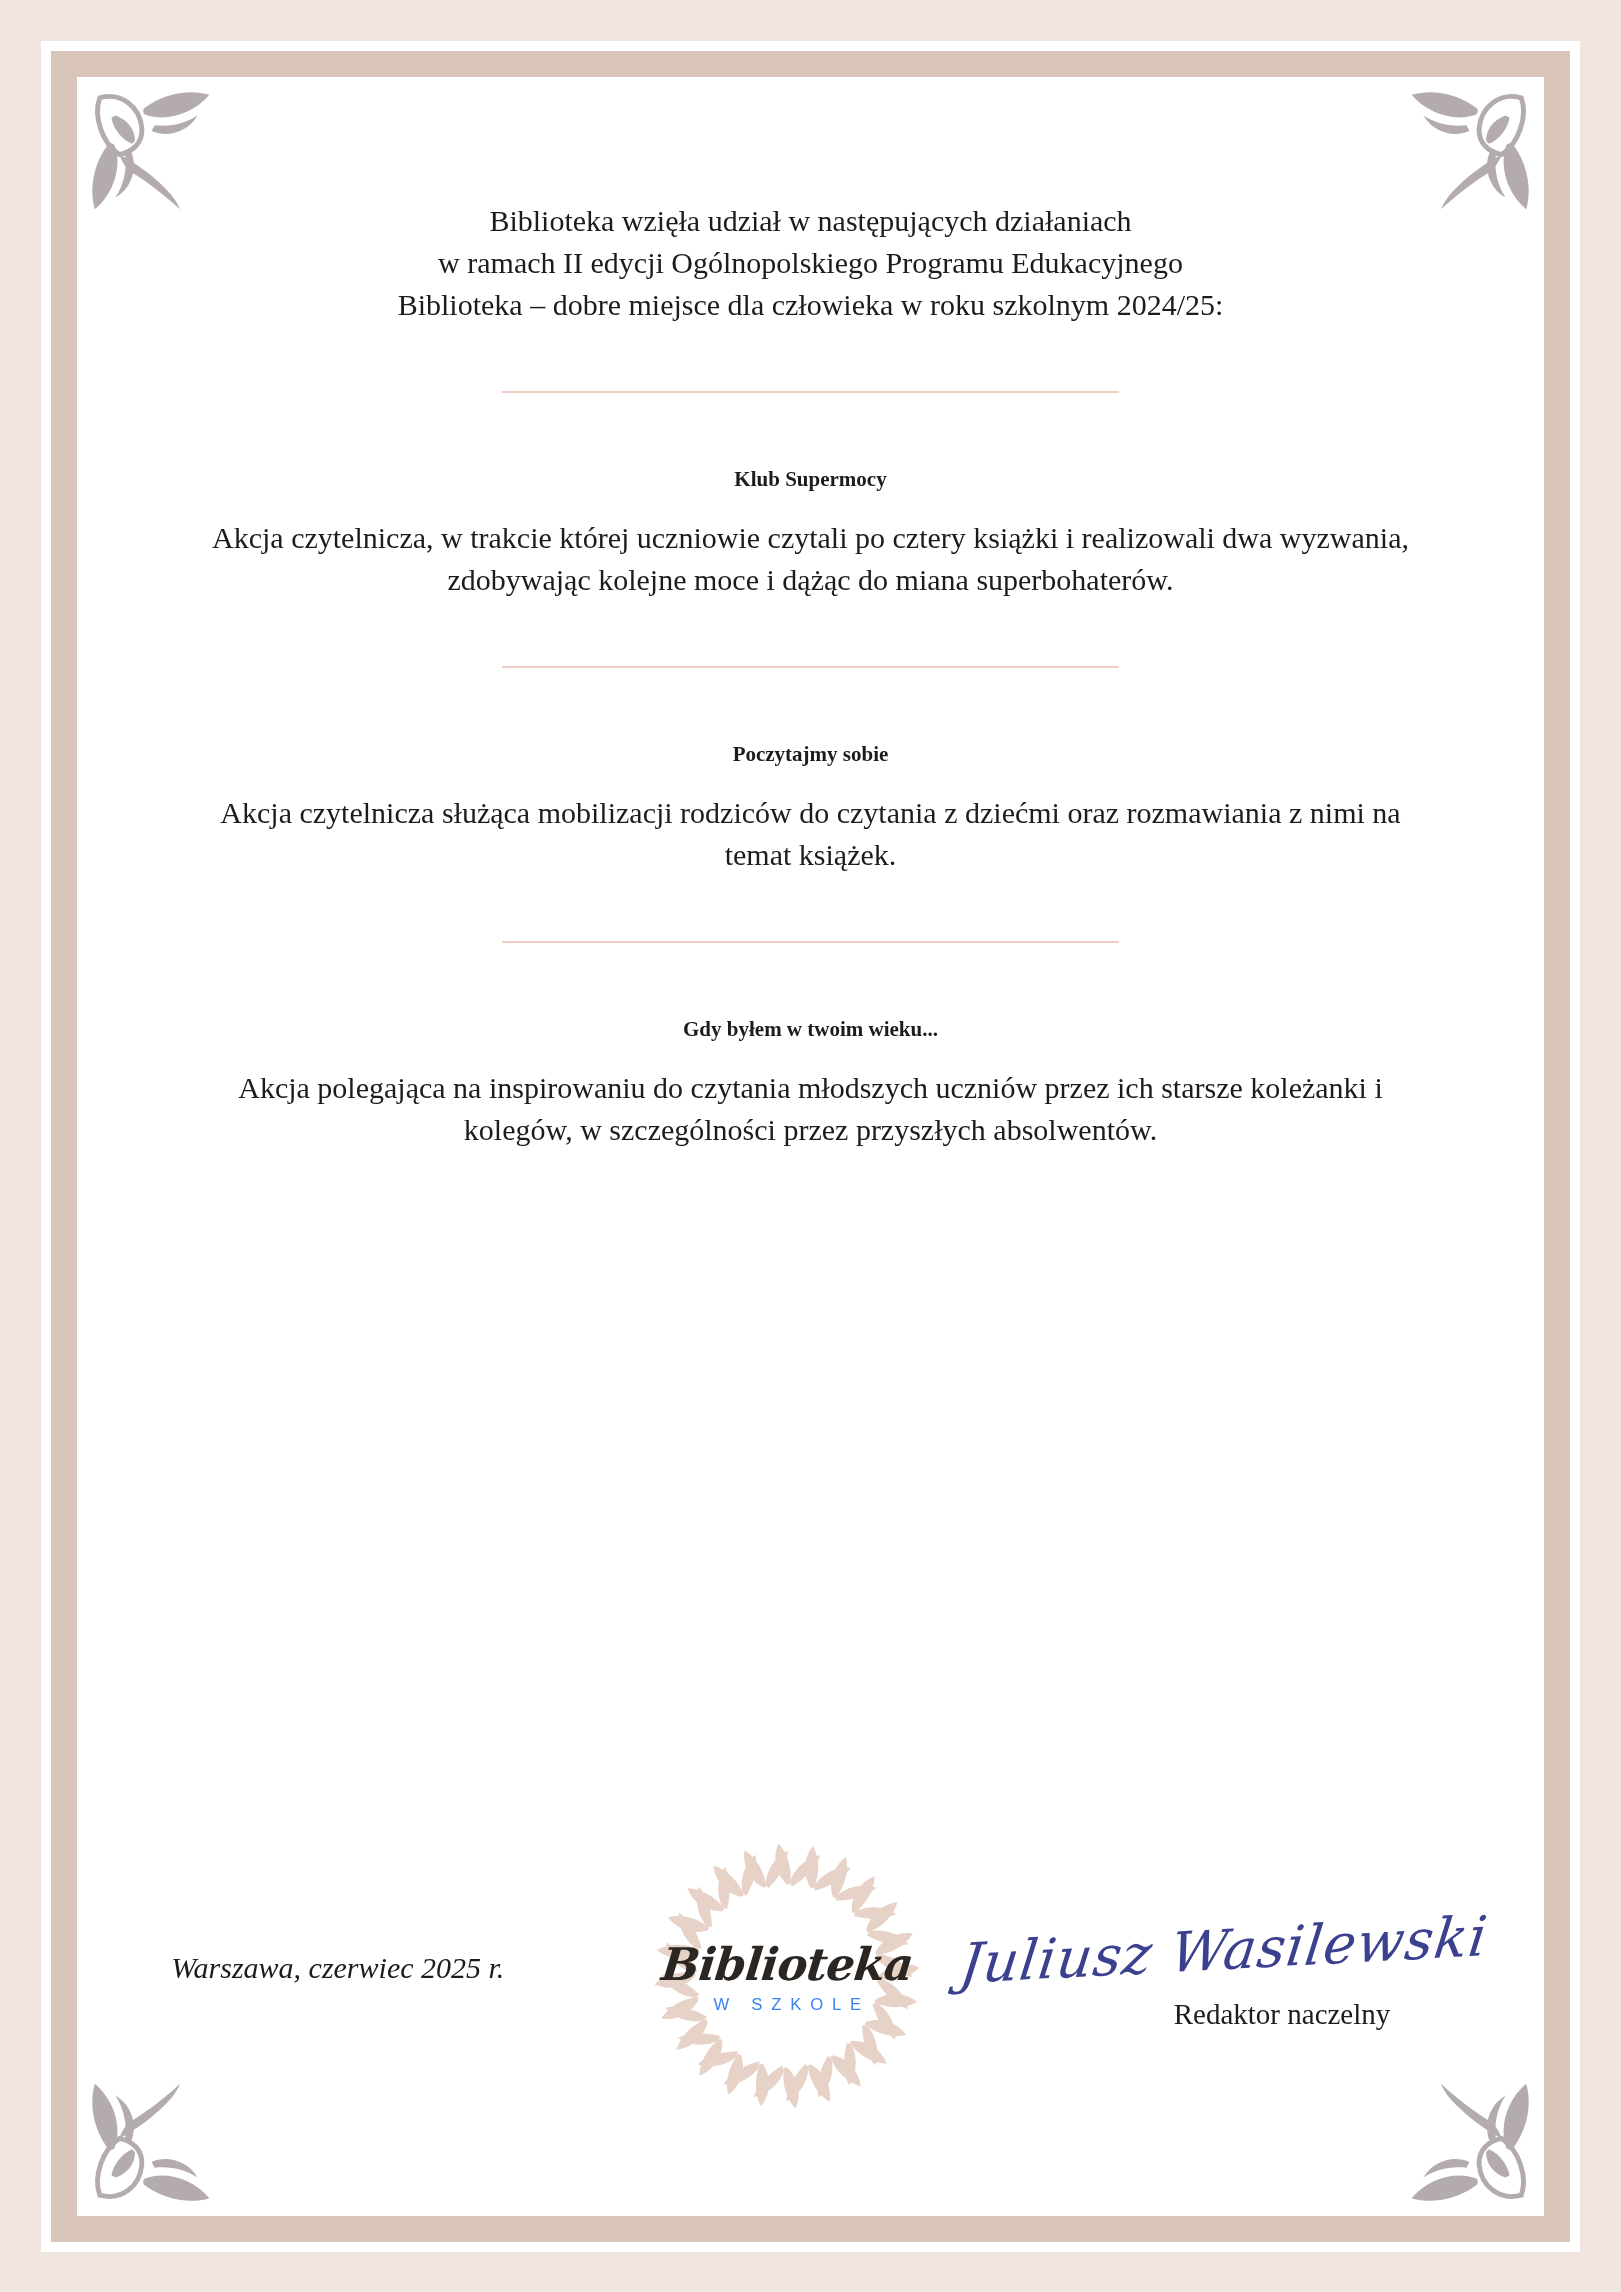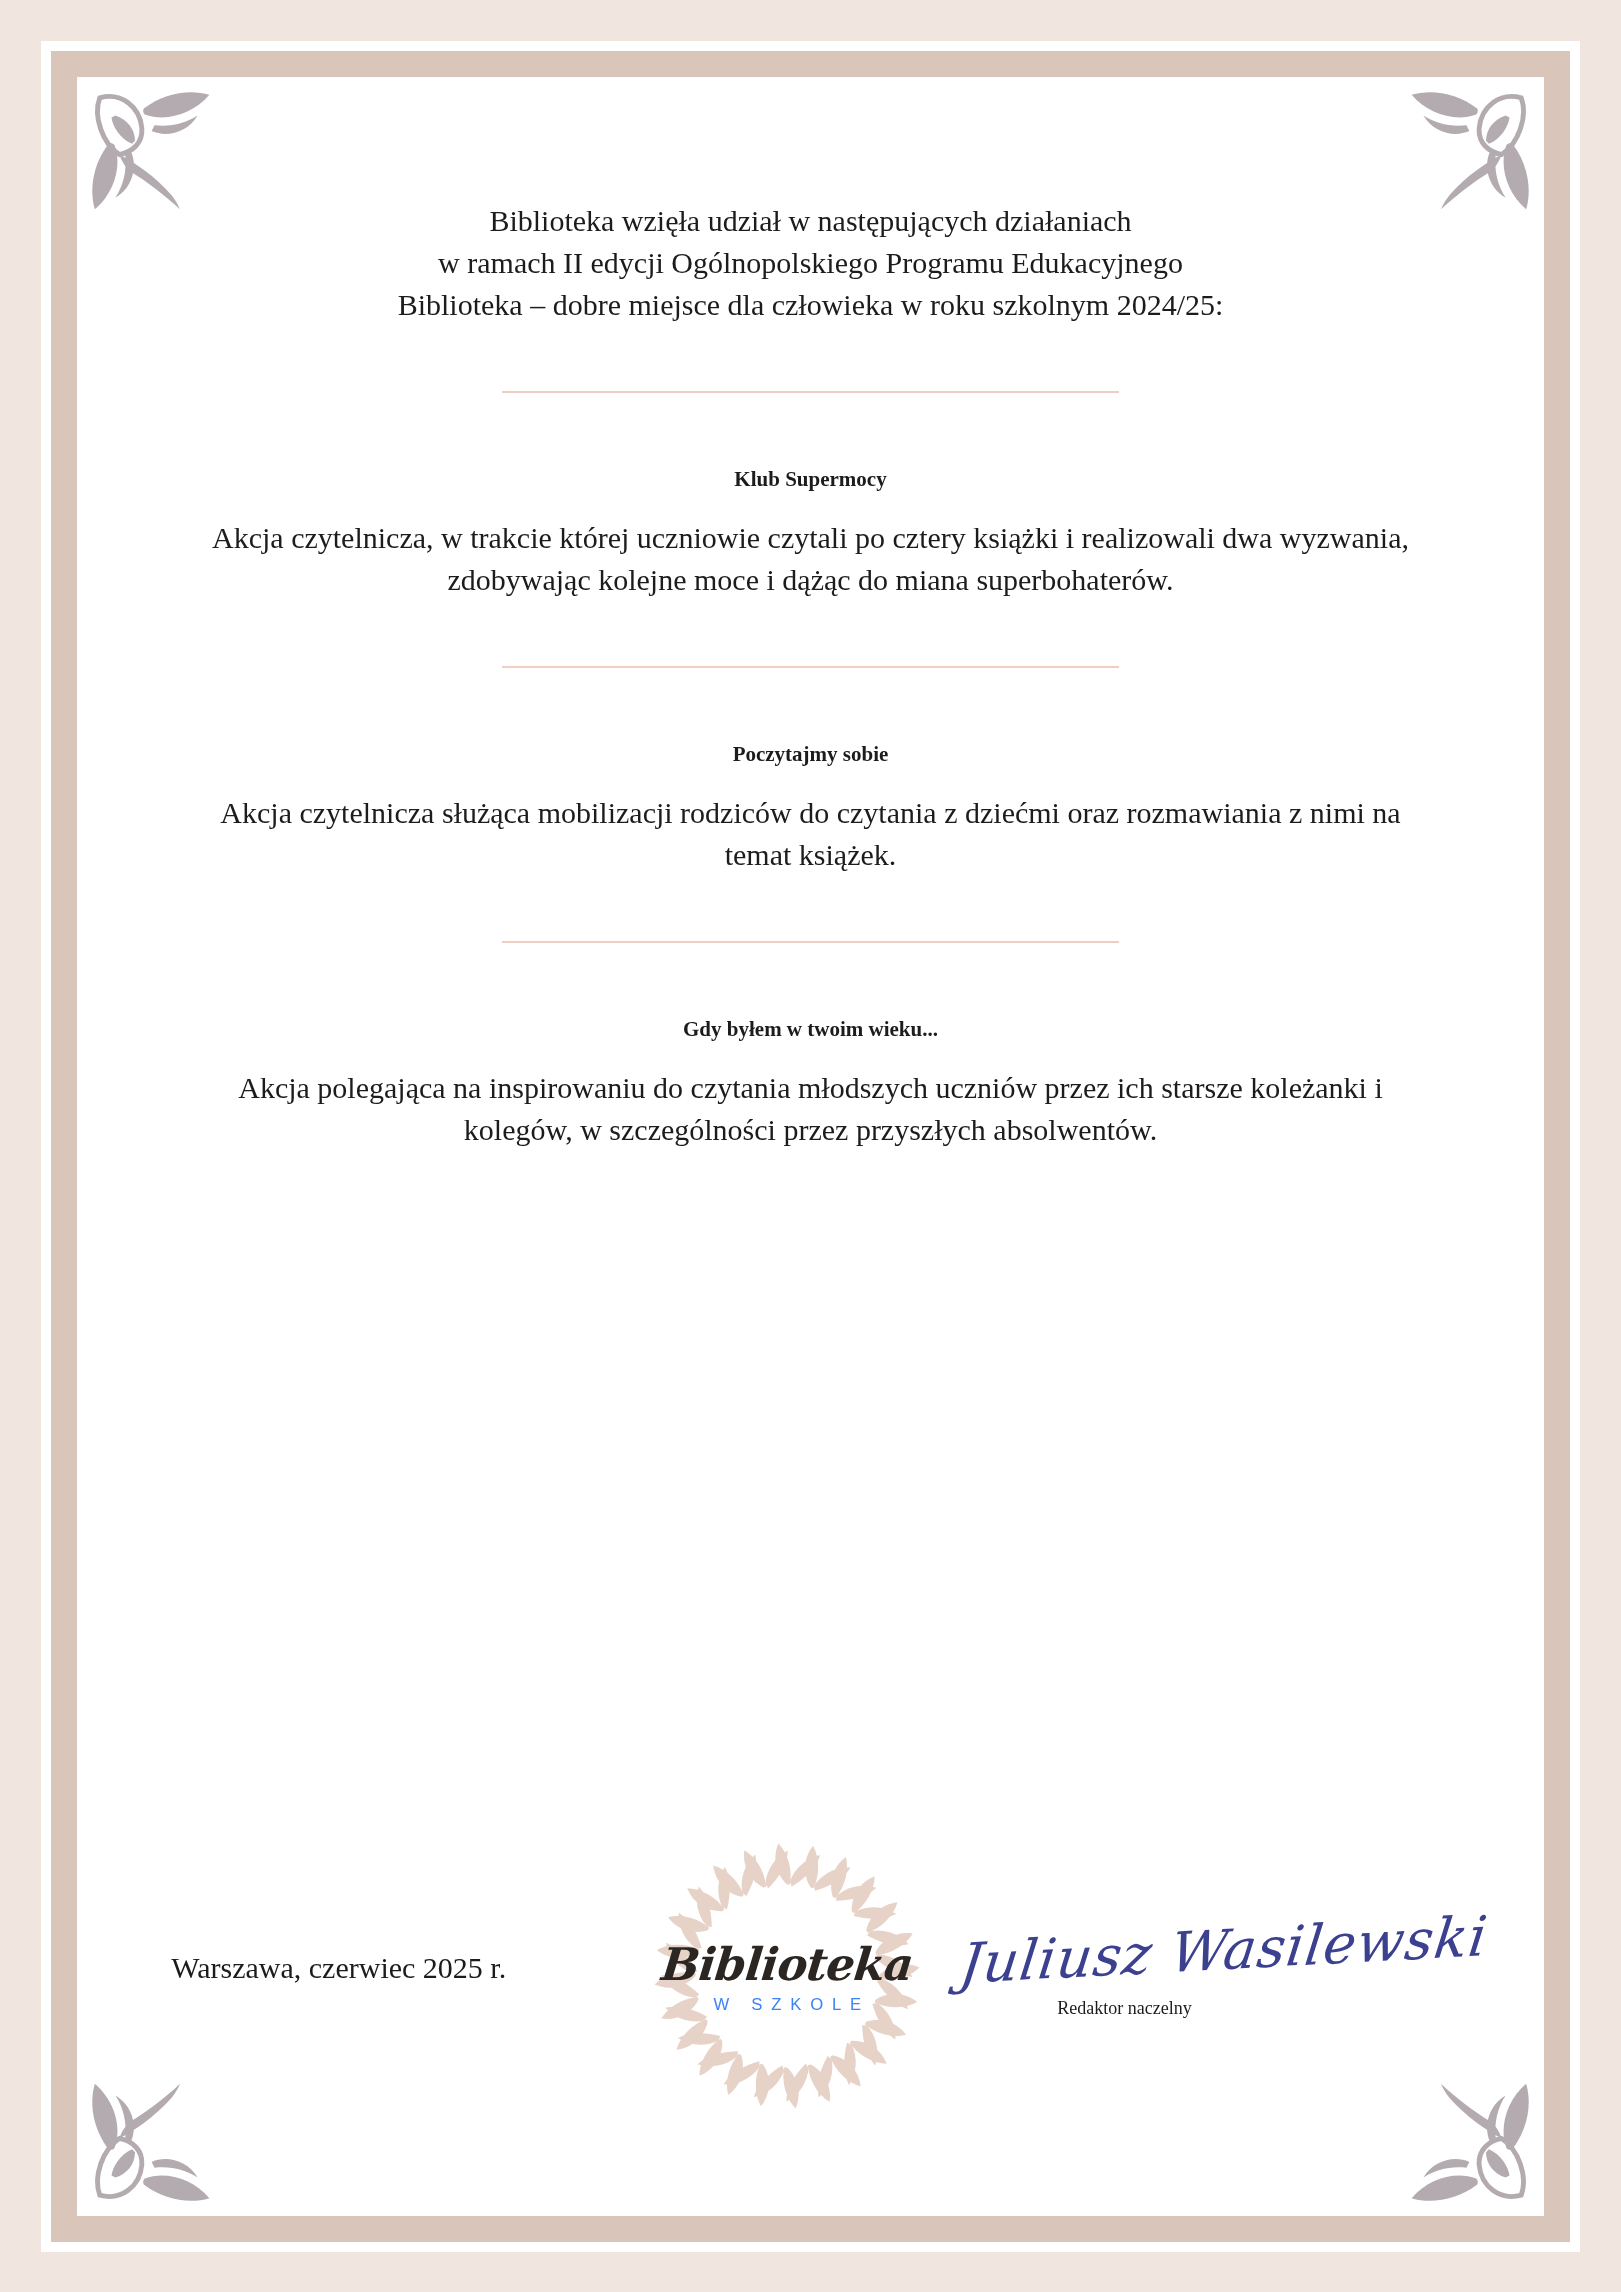--- a/index.html
+++ b/index.html
@@ -23,38 +23,38 @@
   .corner.br{bottom:11.8px;right:11.8px;transform:scale(-1,-1);}
 
   .intro{margin:0 auto;padding-top:123px;font-size:30px;line-height:42px;}
 
   .divider{width:617px;height:2px;background:#f1cec3;margin:65px auto;}
 
   .section h2{font-size:21px;line-height:43px;font-weight:bold;margin:0;}
   .section p{font-size:30px;line-height:42px;max-width:1215px;margin:16px auto;}
 
   
-  .place-date{position:absolute;left:94px;top:1874px;font-size:30px;text-align:left;}
+  .place-date{position:absolute;left:94px;top:1874px;font-size:30px;text-align:left;font-style:italic;}
 
   .logo{position:absolute;left:567px;top:1756px;width:286px;height:286px;}
   .logo svg{position:absolute;left:0;top:0;width:286px;height:286px;}
   .logo-text{position:absolute;left:0;top:0;width:100%;height:100%;display:flex;flex-direction:column;align-items:center;justify-content:center;}
   .logo-name{
     font-family:"DejaVu Serif", serif;font-style:italic;font-weight:bold;
     font-size:45px;color:#2b2622;transform:skewX(-6deg);letter-spacing:-1px;
   }
   .logo-sub{font-family:"Liberation Sans", sans-serif;font-size:16.7px;letter-spacing:8.8px;color:#3b82f6;margin-top:3.9px;text-indent:8.8px;}
 
   .signature{
     position:absolute;left:863px;top:1841px;width:568px;text-align:center;
     font-family:"DejaVu Serif", serif;font-style:italic;
     font-size:55px;color:#3b408f;transform:rotate(-3deg) skewX(-10deg);
     letter-spacing:1px;white-space:nowrap;
   }
-  .sig-title{position:absolute;left:980px;top:1921px;width:333px;text-align:left;font-size:18px;}
+  .sig-title{position:absolute;left:980px;top:1921px;width:333px;text-align:right;font-size:29px;}
 </style>
 </head>
 <body>
 
 <div class="page">
   <div class="frame-white">
     <div class="frame-band">
       <div class="content">
 
         <svg class="corner tl" viewBox="0 0 140 140">

